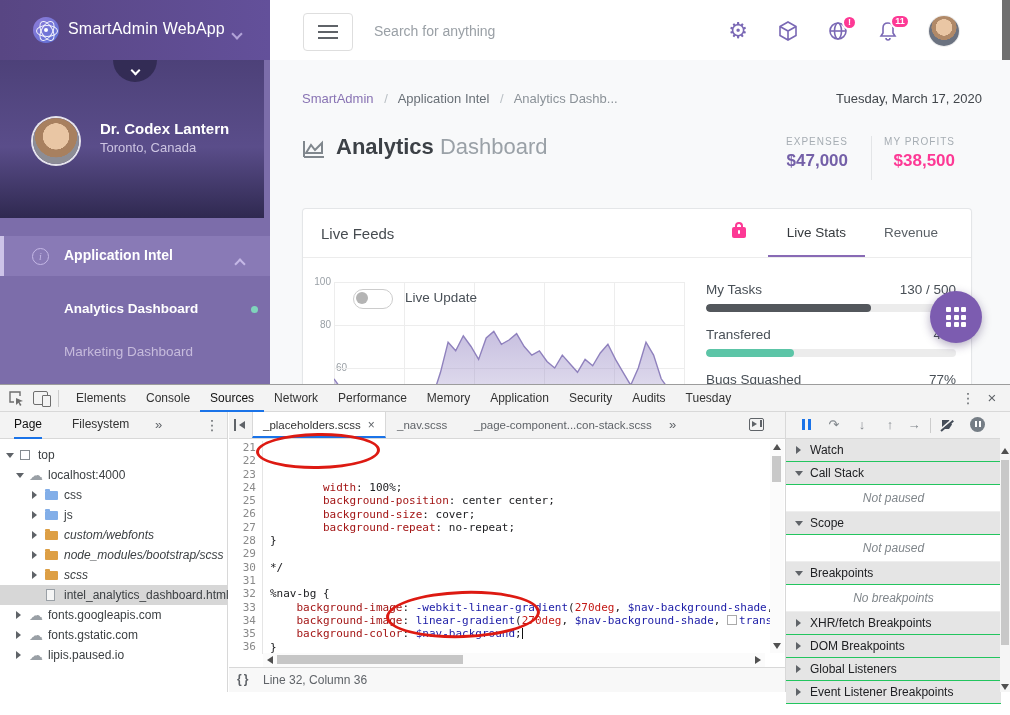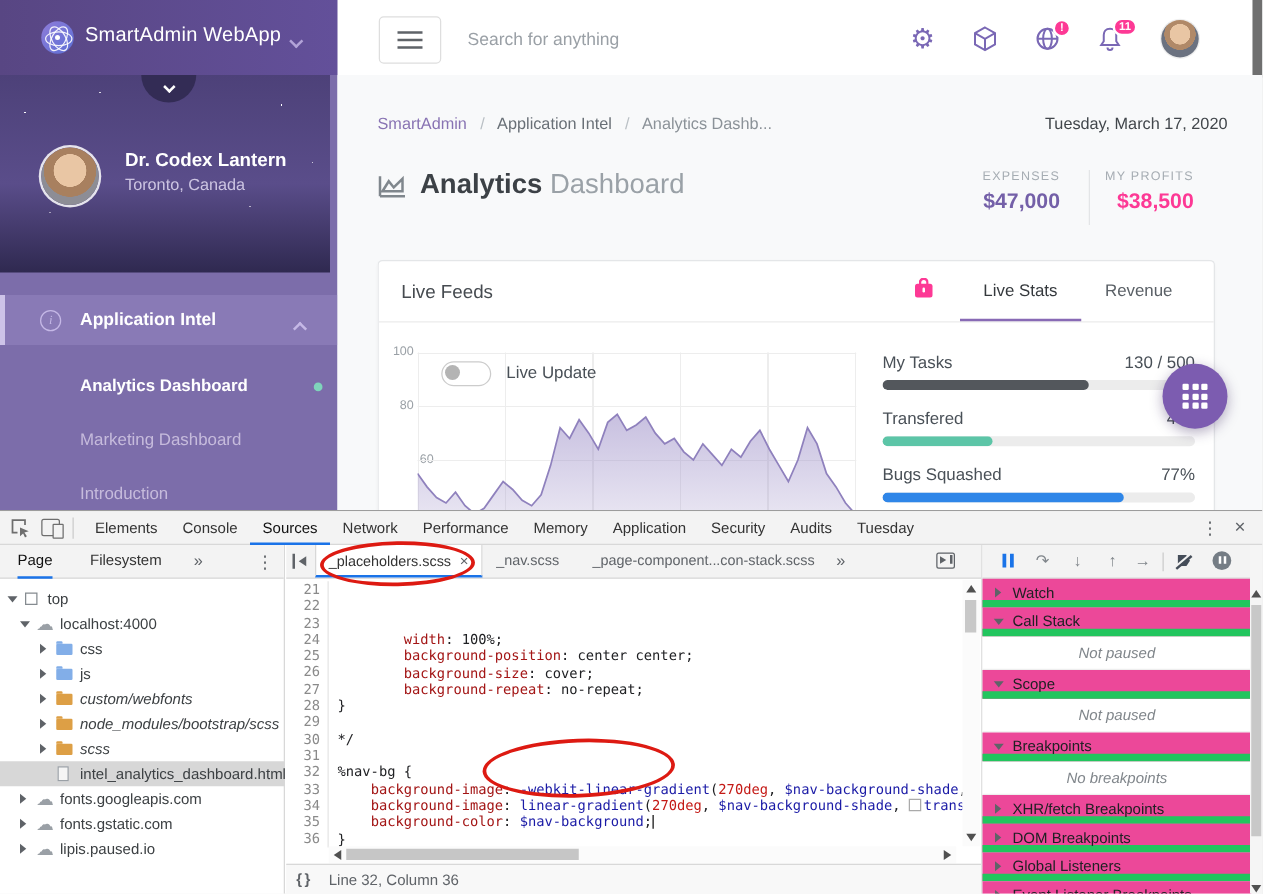--- a/index.html
+++ b/index.html
@@ -109,21 +109,21 @@
   .stat-row .s-label{position:absolute;left:0;top:0;font-size:13.5px;color:#495057;}
   .stat-row .s-value{position:absolute;right:0;top:0;font-size:13.5px;color:#495057;}
   .stat-row .bar{position:absolute;left:0;top:22px;width:250px;height:8px;border-radius:4px;background:#ececec;overflow:hidden;}
   .stat-row .fill{height:8px;border-radius:4px;}
   .fab{position:absolute;left:660px;top:231px;width:52px;height:52px;border-radius:50%;background:#7c5cb0;
     box-shadow:0 3px 10px rgba(40,20,80,.35);z-index:6;}
   .fab .grid{position:absolute;left:16px;top:16px;width:20px;height:20px;display:grid;grid-template-columns:repeat(3,5px);grid-gap:2.5px;}
   .fab .grid i{width:5px;height:5px;background:#fff;border-radius:1px;}
 
   
-  .devtools{position:absolute;left:0;top:408px;width:1010px;height:307px;background:#fff;border-top:1px solid #9c9c9c;box-sizing:border-box;font-size:12px;color:#333;padding-left:45px;}
+  .devtools{position:absolute;left:0;top:384px;width:1010px;height:307px;background:#fff;border-top:1px solid #9c9c9c;box-sizing:border-box;font-size:12px;color:#333;padding-left:45px;}
   .dt-tabbar{position:absolute;left:0;top:0;width:1010px;height:27px;background:#f3f3f3;border-bottom:1px solid #d8d8d8;box-sizing:border-box;}
   .dt-insp{position:absolute;left:8px;top:5px;width:17px;height:17px;}
   .dt-insp svg{stroke:#6e6e6e;fill:none;stroke-width:1.4;}
   .dt-device{position:absolute;left:33px;top:6px;width:15px;height:14px;border:1.5px solid #6e6e6e;border-radius:2px;box-sizing:border-box;}
   .dt-device i{position:absolute;right:-4px;bottom:-3px;width:7px;height:10px;background:#f3f3f3;border:1.5px solid #6e6e6e;border-radius:1px;}
   .dt-sep{position:absolute;left:58px;top:5px;width:1px;height:17px;background:#ccc;}
   .dt-tabs{position:absolute;left:66px;top:0;height:27px;display:flex;}
   .dt-tab{padding:0 10px;line-height:26px;color:#333;}
   .dt-tab.active{color:#111;border-bottom:2px solid #1a73e8;box-sizing:border-box;}
   .dt-menu{position:absolute;left:960px;top:5px;font-size:14px;color:#5f6368;width:16px;text-align:center;}
@@ -190,21 +190,21 @@
   .dbg-ic{position:absolute;top:6px;width:16px;height:14px;color:#80868b;font-size:13px;line-height:14px;text-align:center;}
   .ic-pause i{display:inline-block;width:3px;height:11px;background:#1a73e8;margin:1px 1.5px;}
   .ic-deact{position:relative;}
   .ic-deact .flag{position:absolute;left:2px;top:2px;width:10px;height:9px;background:#454d59;clip-path:polygon(0 0,70% 0,100% 50%,70% 100%,0 100%);}
   .ic-deact .slash{position:absolute;left:-1px;top:5px;width:16px;height:2px;background:#f3f3f3;transform:rotate(-40deg);}
   .ic-deact .slash2{position:absolute;left:-1px;top:7px;width:16px;height:1.5px;background:#454d59;transform:rotate(-40deg);}
   .ic-exc{width:15px;height:15px;border-radius:50%;background:#757d85;top:5px;}
   .ic-exc i{display:inline-block;width:2px;height:6px;background:#fff;margin:4px 1px;}
   .dbg-sep{position:absolute;top:6px;width:1px;height:15px;background:#ccc;}
   .dbg-sections{position:absolute;left:0;top:27px;width:215px;}
-  .sec-h{position:relative;height:23px;line-height:23px;background:#ec4899;border-bottom:6px solid #22c55e;color:#202124;padding-left:24px;box-sizing:border-box;}
+  .sec-h{position:relative;height:23px;line-height:23px;background:#e5e5e5;border-bottom:1px solid #22c55e;color:#202124;padding-left:24px;box-sizing:border-box;}
   .sec-h .tri-d{position:absolute;left:9px;top:9px;border-left:4px solid transparent;border-right:4px solid transparent;border-top:5px solid #5f6368;}
   .sec-h .tri-r{position:absolute;left:10px;top:7px;border-top:4px solid transparent;border-bottom:4px solid transparent;border-left:5px solid #5f6368;}
   .sec-empty{height:26px;line-height:26px;text-align:center;font-style:italic;color:#80868b;background:#fff;border-bottom:1px solid #eee;}
   .dbg-scroll{position:absolute;left:1000px;top:27px;width:10px;height:280px;background:#f5f5f5;}
   .dbg-scroll .up{position:absolute;left:1px;top:36px;width:0;height:0;border-left:4px solid transparent;border-right:4px solid transparent;border-bottom:6px solid #505050;}
   .dbg-scroll .down{position:absolute;left:1px;top:272px;width:0;height:0;border-left:4px solid transparent;border-right:4px solid transparent;border-top:6px solid #505050;}
   .dbg-scroll .thumb{position:absolute;left:1px;top:48px;width:8px;height:185px;background:#c8c8c8;}
 
   
   .red-ellipse{position:absolute;border:3px solid #dd1a12;border-radius:50%;z-index:60;}

